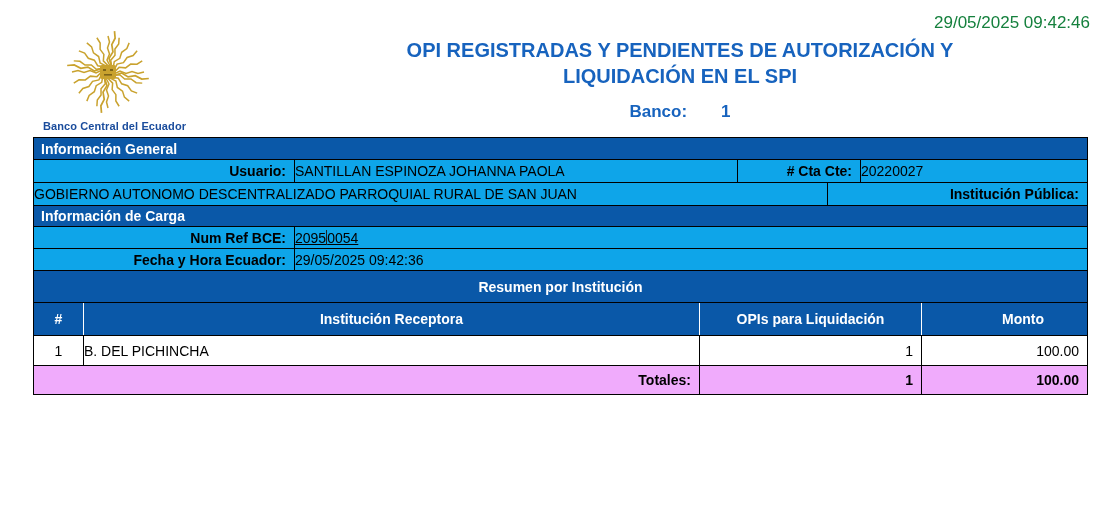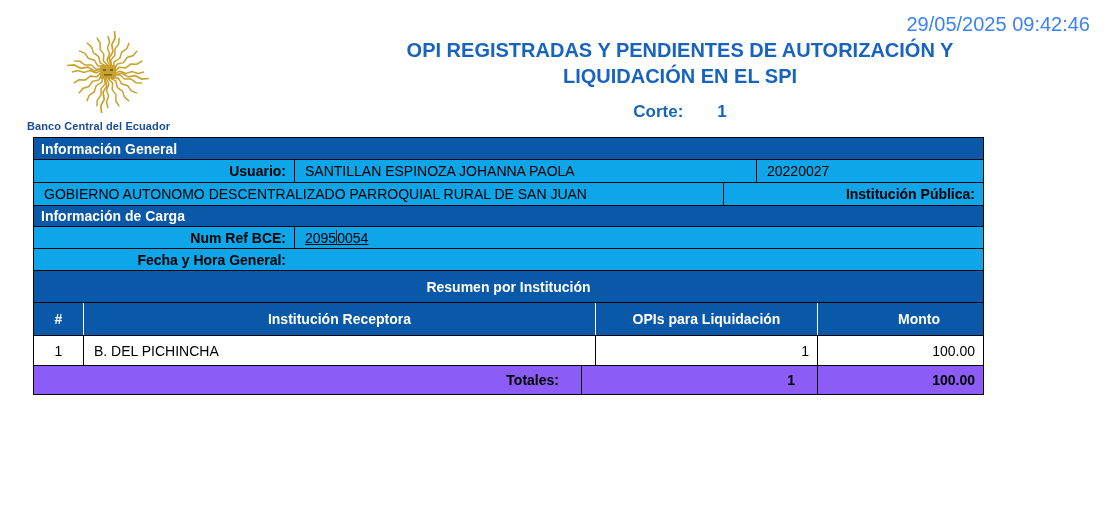--- a/index.html
+++ b/index.html
@@ -3,77 +3,77 @@
 <meta charset="utf-8">
 <style>
   html,body{margin:0;padding:0;}
   body{
     width:1118px;height:527px;position:relative;background:#fff;
     font-family:"Liberation Sans", sans-serif;color:#000;overflow:hidden;
   }
   
   .timestamp{
     position:absolute;top:13px;right:28px;
-    color:#3b82f6;font-size:20px;
+    color:#15803d;font-size:17px;
   }
   .logo-wrap{position:absolute;left:48px;top:24px;width:120px;height:96px;}
   .brand{
-    position:absolute;left:27px;top:120px;width:200px;
+    position:absolute;left:43px;top:120px;width:200px;
     color:#1A4C9C;font-size:11px;font-weight:bold;letter-spacing:.1px;
   }
   .title-block{
     position:absolute;left:230px;top:37px;width:900px;
     text-align:center;color:#1763BE;font-weight:bold;font-size:20px;line-height:26px;
   }
   .corte-line{
     position:absolute;left:230px;top:102px;width:900px;
     display:flex;justify-content:center;gap:34px;
     color:#1763BE;font-size:17px;font-weight:600;
   }
   
   .report{
-    position:absolute;left:33px;top:137px;width:951px;
+    position:absolute;left:33px;top:137px;width:1055px;
     border:1px solid #000;box-sizing:border-box;font-size:14px;
   }
   .report > div + div{border-top:1px solid #000;}
   .secbar{
     background:#0A58A8;color:#fff;font-weight:bold;
     height:21px;display:flex;align-items:center;padding-left:7px;
     box-sizing:border-box;
   }
   .secbar.tall{height:32px;justify-content:center;padding-left:0;}
   .row{display:flex;background:#0ea5e9;height:22px;box-sizing:border-box;}
   .row.h23{height:23px;}
   .cell{
     display:flex;align-items:center;box-sizing:border-box;
     white-space:nowrap;overflow:hidden;
   }
   .row .cell + .cell{border-left:1px solid #000;}
   .lbl{font-weight:bold;justify-content:flex-end;padding-right:8px;}
-  .val{padding-left:10px;}
+  .val{}
   .w-label{width:260px;flex:none;}
   .w-flex{flex:1;}
   .w-cta-l{width:123px;flex:none;}
   .w-cta-v{width:227px;flex:none;}
   
   .hrow{
     display:flex;background:#0A58A8;color:#fff;font-weight:bold;
     height:33px;box-sizing:border-box;
   }
   .hrow .cell{justify-content:center;}
   .hrow .cell + .cell{border-left:1px solid #fff;}
   .c-num{width:49px;flex:none;}
   .c-inst{flex:1;}
   .c-opis{width:222px;flex:none;}
   .c-monto{width:166px;flex:none;padding-left:37px;}
   .drow{display:flex;background:#fff;height:30px;box-sizing:border-box;}
   .drow .cell + .cell{border-left:1px solid #000;}
   .center{justify-content:center;}
   .rnum{justify-content:flex-end;padding-right:8px;}
-  .trow{display:flex;background:#8b5cf6;height:29px;box-sizing:border-box;font-weight:bold;gap:14px;}
+  .trow{display:flex;background:#f0abfc;height:29px;box-sizing:border-box;font-weight:bold;}
   .trow .cell + .cell{border-left:1px solid #000;}
   .caret{
     display:inline-block;width:1px;height:15px;background:#222;
     vertical-align:middle;margin:0;
   }
   .numref-text{display:flex;align-items:center;text-decoration:underline;}
 </style>
 </head>
 <body>
 
@@ -116,52 +116,54 @@
     <rect x="56" y="50" width="8" height="1.6" fill="#7d6418"></rect>
   </svg>
 </div>
 <div class="brand">Banco Central del Ecuador</div>
 
 <div class="title-block">
   <div>OPI REGISTRADAS Y PENDIENTES DE AUTORIZACIÓN Y</div>
   <div>LIQUIDACIÓN EN EL SPI</div>
 </div>
 <div class="corte-line">
-  <span>Corte:</span>
+  <span>Banco:</span>
   <span>1</span>
 </div>
 
 <div class="report">
 
   <div class="secbar">Información General</div>
 
   <div class="row h23">
     <div class="cell lbl w-label">Usuario:</div>
     <div class="cell val w-flex">SANTILLAN ESPINOZA JOHANNA PAOLA</div>
+    <div class="cell lbl w-cta-l"># Cta Cte:</div>
     <div class="cell val w-cta-v">20220027</div>
   </div>
 
   <div class="row h23">
     <div class="cell val w-flex">GOBIERNO AUTONOMO DESCENTRALIZADO PARROQUIAL RURAL DE SAN JUAN</div>
     <div class="cell lbl w-label">Institución Pública:</div>
   </div>
 
   <div class="secbar">Información de Carga</div>
 
   <div class="row">
     <div class="cell lbl w-label">Num Ref BCE:</div>
     <div class="cell val w-flex numref-text">
       <span>2095</span>
         <span class="caret"></span>
         <span>0054</span>
     </div>
   </div>
 
   <div class="row">
-    <div class="cell lbl w-label">Fecha y Hora General:</div>
+    <div class="cell lbl w-label">Fecha y Hora Ecuador:</div>
+    <div class="cell val w-flex">29/05/2025 09:42:36</div>
   </div>
 
   <div class="secbar tall">Resumen por Institución</div>
 
   <div class="hrow">
     <div class="cell c-num">#</div>
     <div class="cell c-inst">Institución Receptora</div>
     <div class="cell c-opis">OPIs para Liquidación</div>
     <div class="cell c-monto">Monto</div>
   </div>

